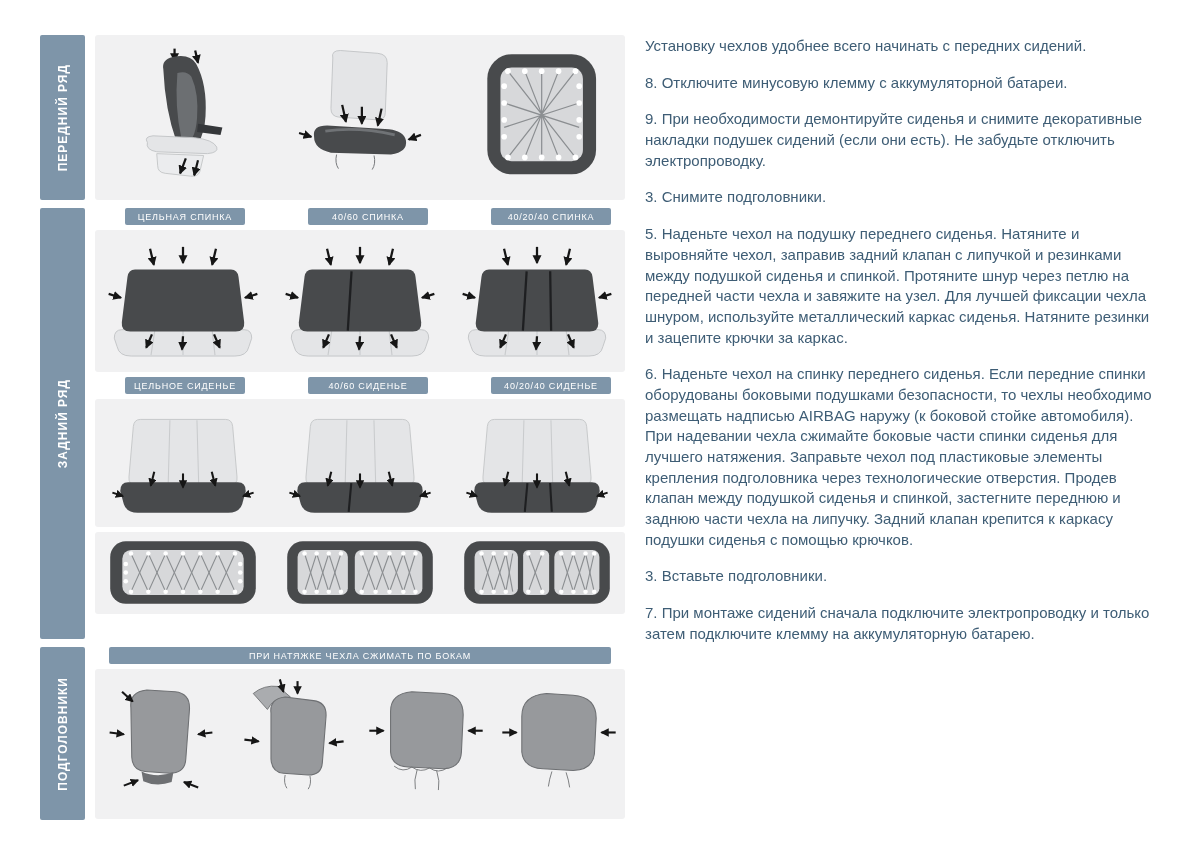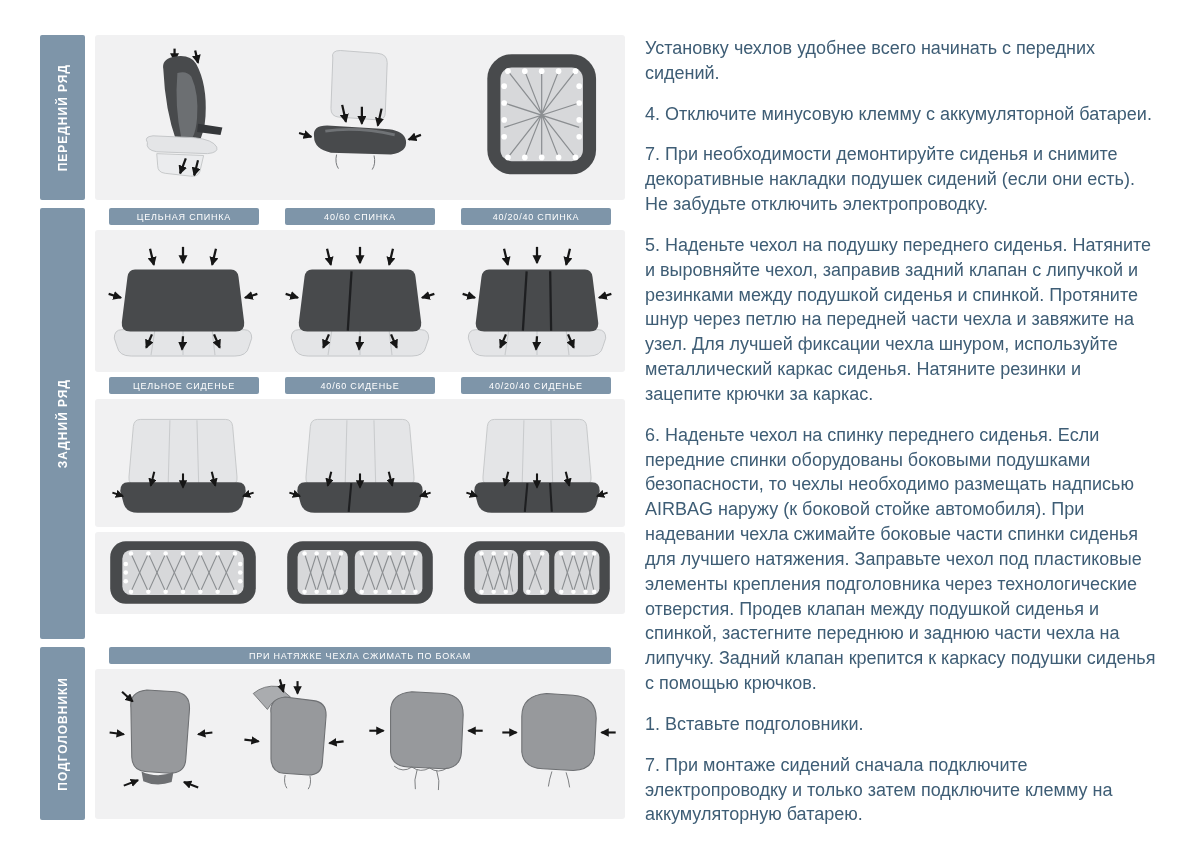--- a/index.html
+++ b/index.html
@@ -14,35 +14,35 @@
   .vtext { writing-mode:vertical-rl; transform:rotate(180deg); color:#fff; font-weight:bold; font-size:12px; letter-spacing:1px; white-space:nowrap; }
   .dcontent { width:530px; display:flex; flex-direction:column; gap:5px; }
   .panel { background:#f1f1f2; border-radius:3px; display:flex; align-items:center; justify-content:space-around; }
   .panel-front { height:165px; }
   .panel-backs { height:142px; }
   .panel-seats { height:128px; }
   .panel-laces { height:82px; }
   .panel-heads { height:150px; }
   .banner-row { display:flex; justify-content:space-between; padding:0 14px; }
   .banner { background:#7e95a9; color:#ffffff; font-size:9px; letter-spacing:0.8px; text-align:center; padding:4px 2px 3px 2px; border-radius:2px; text-transform:uppercase; }
-  .banner.small { width:150px; }
+  .banner.small { width:120px;margin-left:16px; }
   .banner.wide { margin:0 14px; }
 
   
   .arw { stroke:#161616; stroke-width:2.4; }
   .dk { fill:#484a4c; }
   .lt { fill:#e4e5e7; stroke:#c2c4c6; stroke-width:1; }
   .lace { stroke:#8b8e91; stroke-width:1.3; fill:none; }
   .dot { fill:#ffffff; }
   .split { stroke:#1e1f21; stroke-width:2.4; fill:none; }
   .seam { stroke:#c9cbcd; stroke-width:1.2; fill:none; }
   .hr { fill:#97999c; stroke:#6e7073; stroke-width:1.2; }
 
   
-  .text-col { width:515px; color:#3e5d75; font-size:18px; line-height:1.38; padding-top:1px; }
+  .text-col { width:515px; color:#3e5d75; font-size:15px; line-height:1.38; padding-top:1px; }
   .text-col p { margin-bottom:16px; }
 </style>
 </head>
 <body>
 
 <svg width="0" height="0" style="position:absolute" aria-hidden="true">
   <defs>
     <marker id="arr" viewBox="0 0 10 10" refX="8.5" refY="5" markerWidth="4" markerHeight="4" orient="auto-start-reverse">
       <path d="M0,0 L10,5 L0,10 Z" fill="#161616"></path>
     </marker>
@@ -355,21 +355,22 @@
           </svg>
 
         </div>
       </div>
     </section>
 
   </div>
 
   <div class="text-col">
     <p>Установку чехлов удобнее всего начинать с передних сидений.</p>
-    <p>4. Отключите минусовую клемму с аккумуляторной батареи.</p>
-    <p>7. При необходимости демонтируйте сиденья и снимите декоративные накладки подушек сидений (если они есть). Не забудьте отключить электропроводку.</p>
+    <p>8. Отключите минусовую клемму с аккумуляторной батареи.</p>
+    <p>9. При необходимости демонтируйте сиденья и снимите декоративные накладки подушек сидений (если они есть). Не забудьте отключить электропроводку.</p>
+    <p>3. Снимите подголовники.</p>
     <p>5. Наденьте чехол на подушку переднего сиденья. Натяните и выровняйте чехол, заправив задний клапан с липучкой и резинками между подушкой сиденья и спинкой. Протяните шнур через петлю на передней части чехла и завяжите на узел. Для лучшей фиксации чехла шнуром, используйте металлический каркас сиденья. Натяните резинки и зацепите крючки за каркас.</p>
     <p>6. Наденьте чехол на спинку переднего сиденья. Если передние спинки оборудованы боковыми подушками безопасности, то чехлы необходимо размещать надписью AIRBAG наружу (к боковой стойке автомобиля). При надевании чехла сжимайте боковые части спинки сиденья для лучшего натяжения. Заправьте чехол под пластиковые элементы крепления подголовника через технологические отверстия. Продев клапан между подушкой сиденья и спинкой, застегните переднюю и заднюю части чехла на липучку. Задний клапан крепится к каркасу подушки сиденья с помощью крючков.</p>
-    <p>1. Вставьте подголовники.</p>
+    <p>3. Вставьте подголовники.</p>
     <p>7. При монтаже сидений сначала подключите электропроводку и только затем подключите клемму на аккумуляторную батарею.</p>
   </div>
 
 </div>
 
 </body></html>

